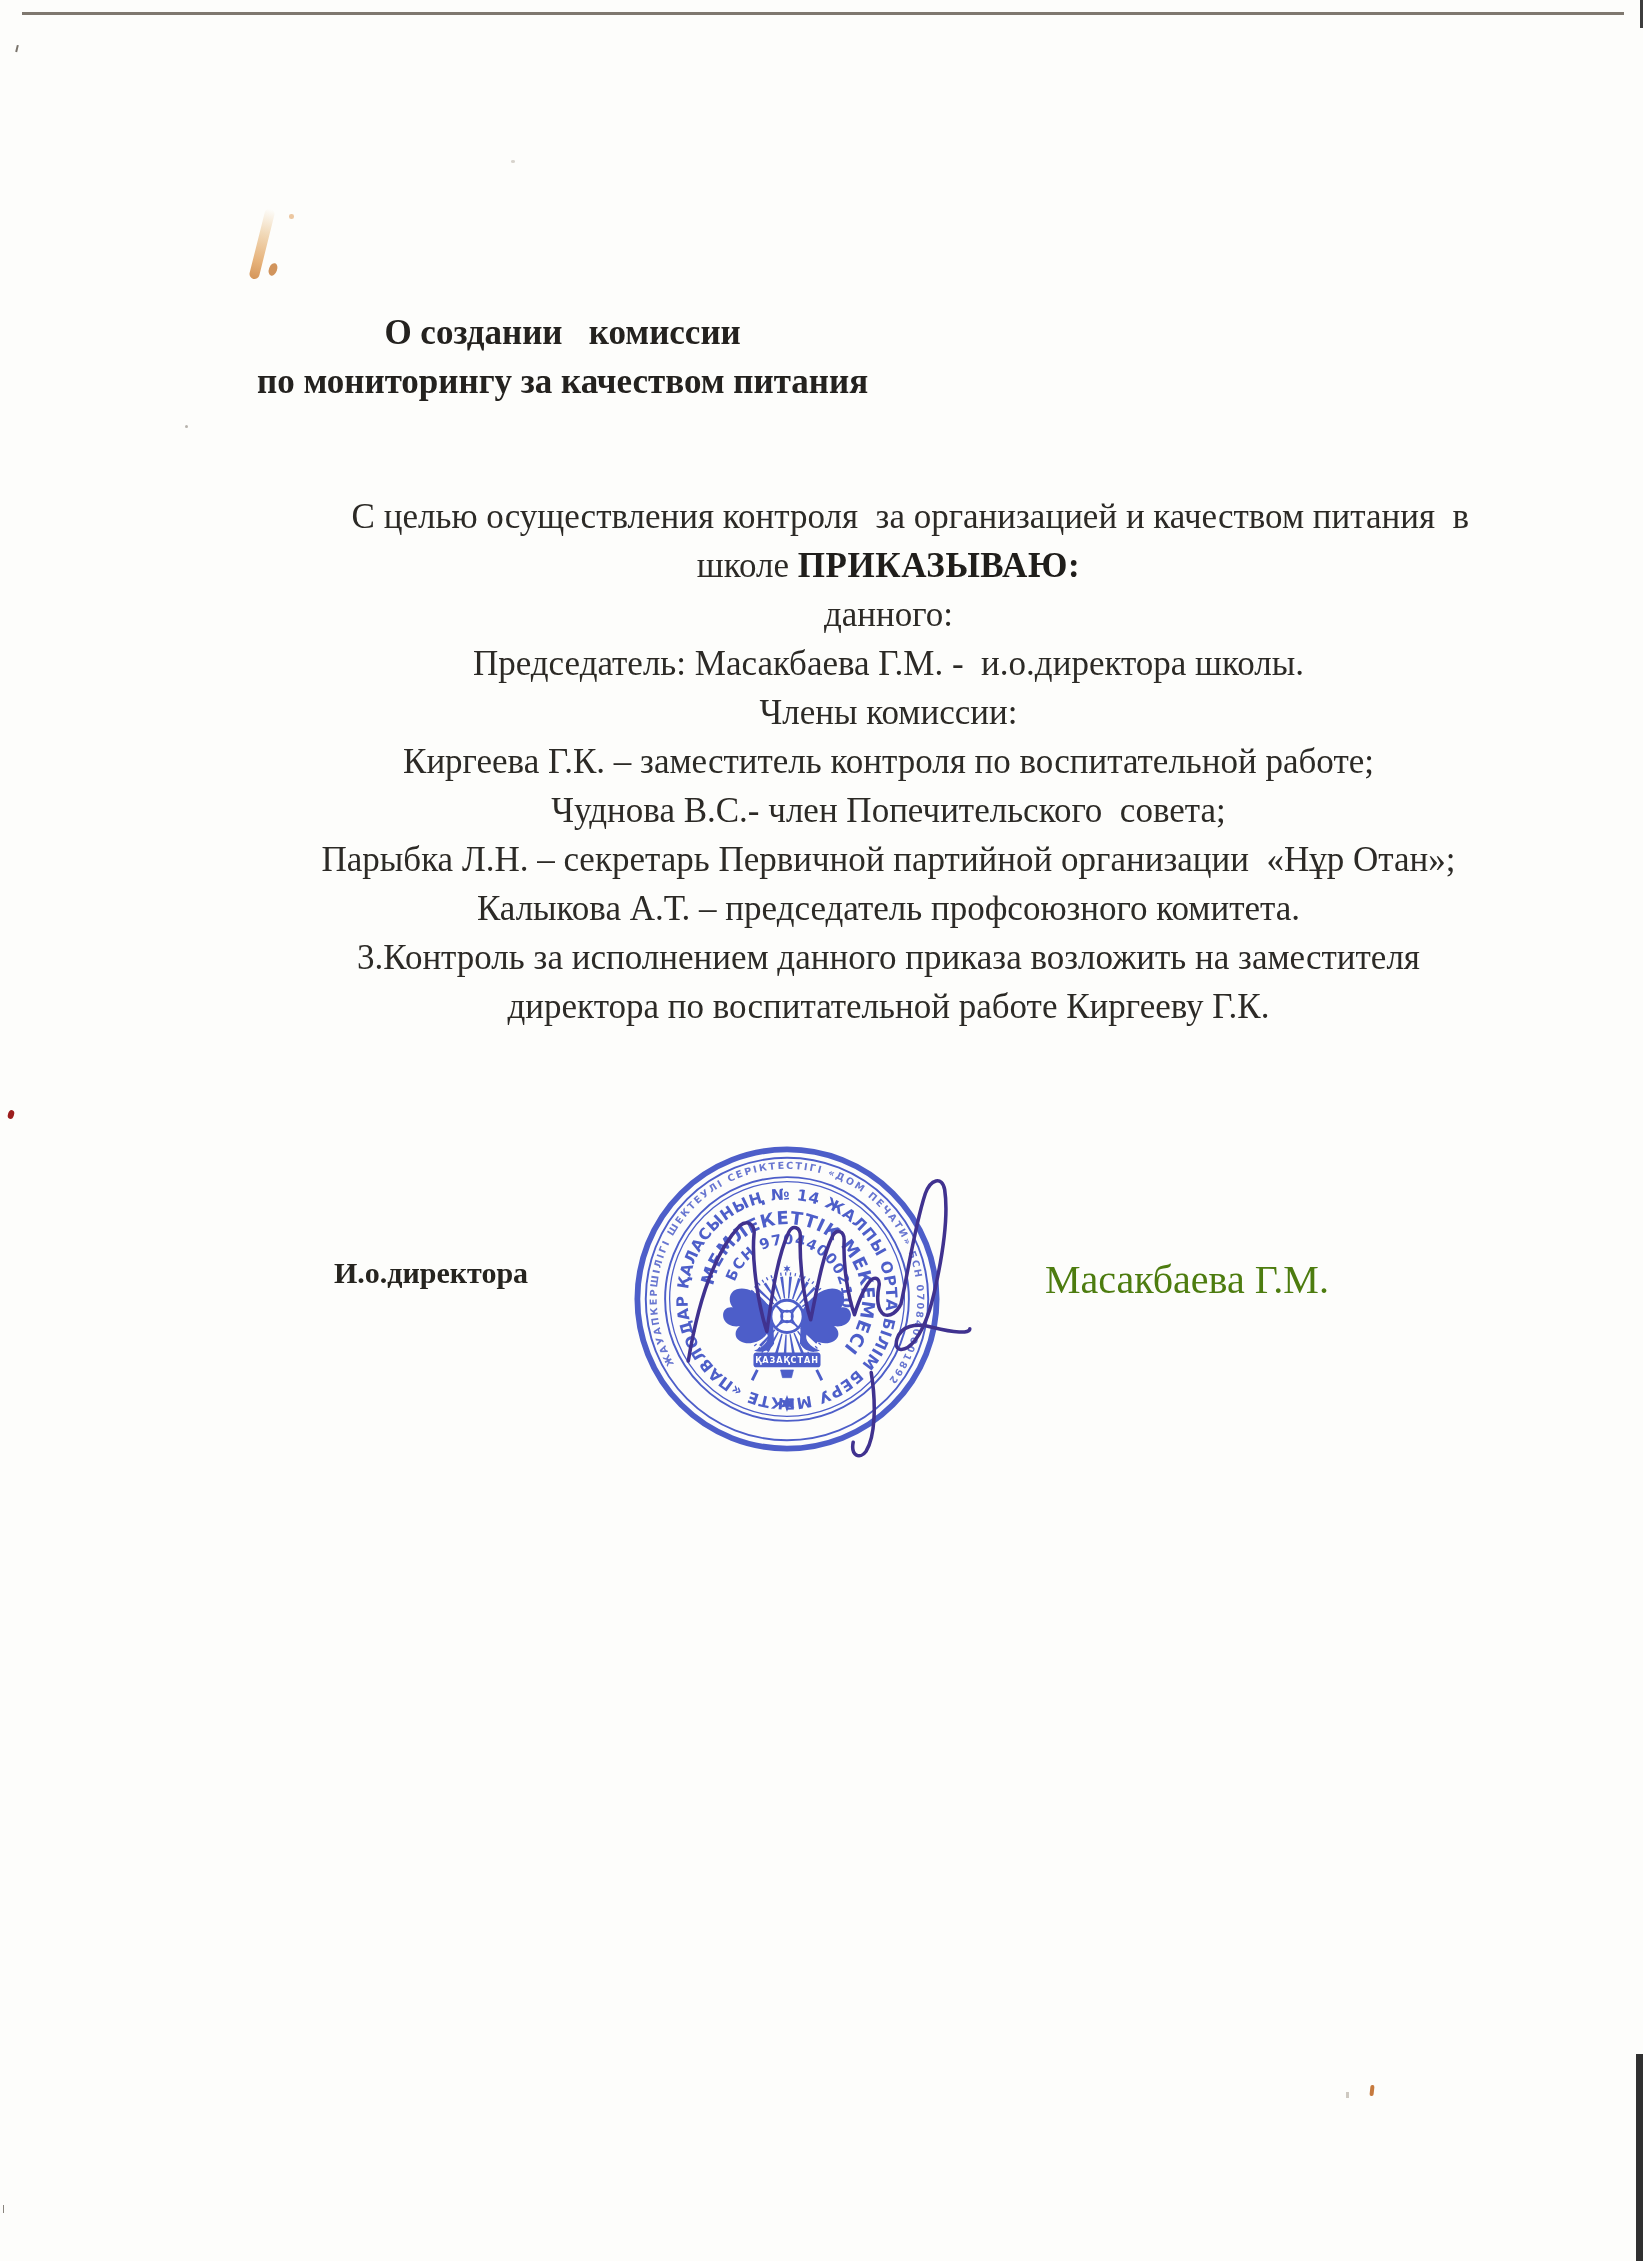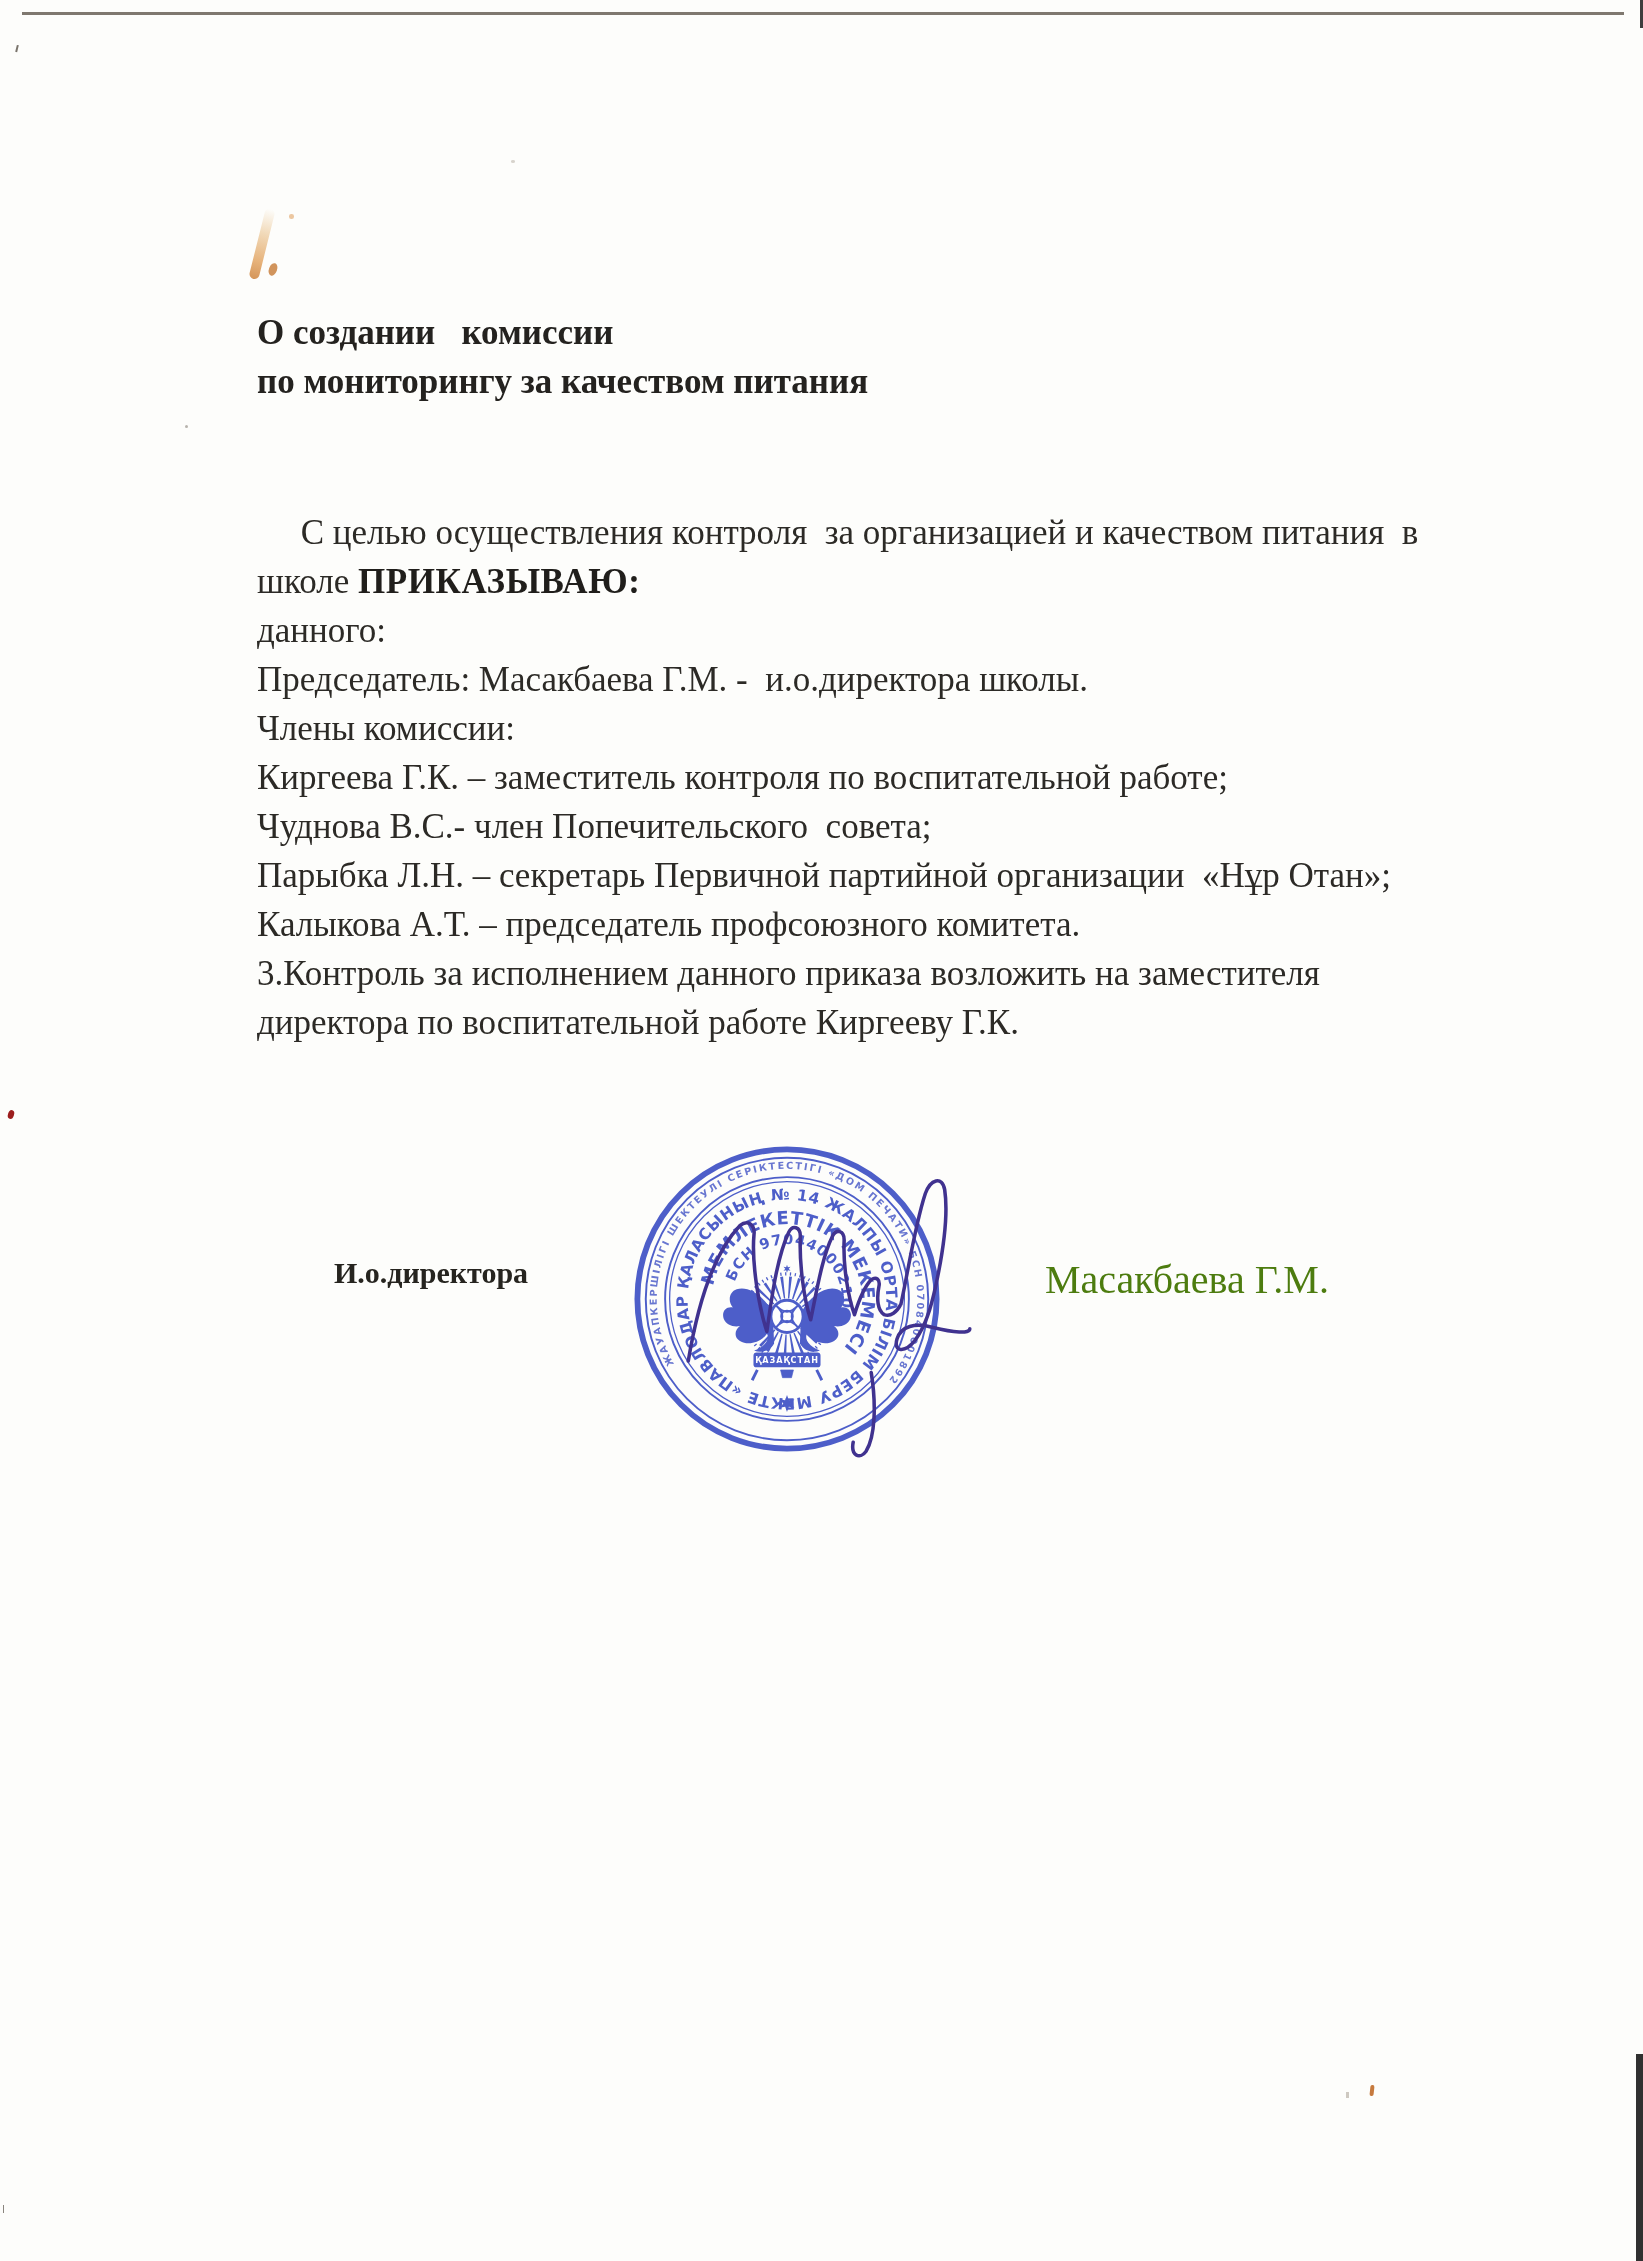--- a/index.html
+++ b/index.html
@@ -1,23 +1,23 @@
 <!DOCTYPE html>
 <html style="font-size:10.3px"><head>
 <meta charset="utf-8">
 <style>
   html,body{margin:0;padding:0;}
   body{width:1644px;height:2261px;position:relative;background:#fdfdfb;overflow:hidden;
        font-family:"Liberation Serif","DejaVu Serif",serif;color:#2c2a26;}
-  .page{position:absolute;inset:0;}
+  .page{position:absolute;inset:0;text-align:center;}
 
   
   .doc-title{position:absolute;left:257px;top:308px;font-weight:bold;color:#24221f;}
   .tline{font-size:35px;line-height:49px;white-space:pre;}
-  .doc-body{position:absolute;left:257px;top:508px;width:1263px;}
+  .doc-body{position:absolute;left:257px;top:492px;width:1263px;}
   .bline{font-size:35px;line-height:49px;white-space:pre;}
   .bline .b{font-weight:bold;color:#201e1b;letter-spacing:0.6px;}
 
   .sig-row{position:absolute;left:257px;top:1256px;width:1263px;height:58px;}
   .sig-left{position:absolute;left:77px;top:0;font-size:30px;font-weight:bold;color:#26241f;white-space:pre;}
   .sig-right{position:absolute;left:788px;top:0;font-size:40px;font-weight:normal;color:#4d7c0f;white-space:pre;}
 
   
   .stamp{position:absolute;left:629px;top:1141px;width:316px;height:316px;opacity:.94;}
   .stamp text{font-family:"DejaVu Sans","Liberation Sans",sans-serif;font-weight:bold;fill:#4355c6;}

